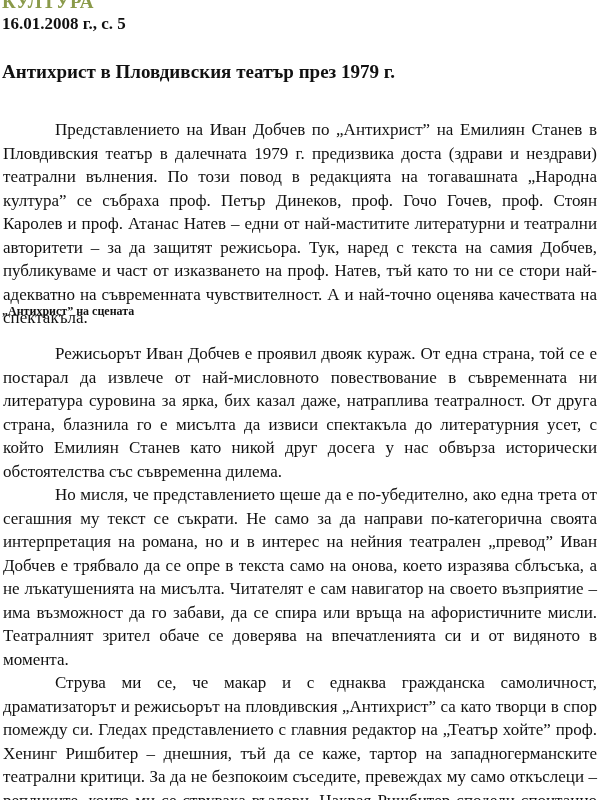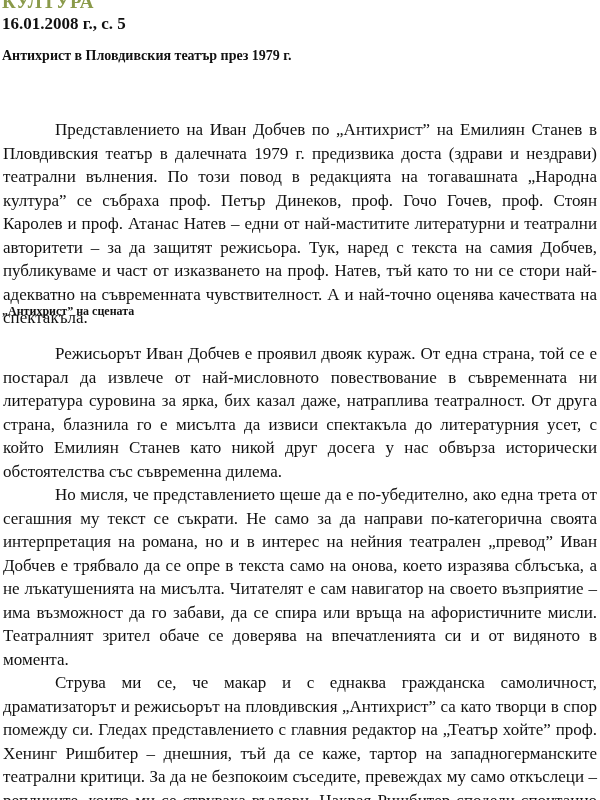--- a/index.html
+++ b/index.html
@@ -35,22 +35,22 @@
       position: absolute;
       left: 2px;
       top: 13px;
       font-size: 17px;
       font-weight: bold;
       line-height: 22px;
     }
     .article-title {
       position: absolute;
       left: 2px;
-      top: 44px;
-      font-size: 14px;
+      top: 60px;
+      font-size: 19px;
       font-weight: bold;
       line-height: 24px;
       margin: 0;
     }
     .body-block {
       position: absolute;
       left: 3px;
       width: 594px;
       font-size: 17px;
       line-height: 23.5px;

